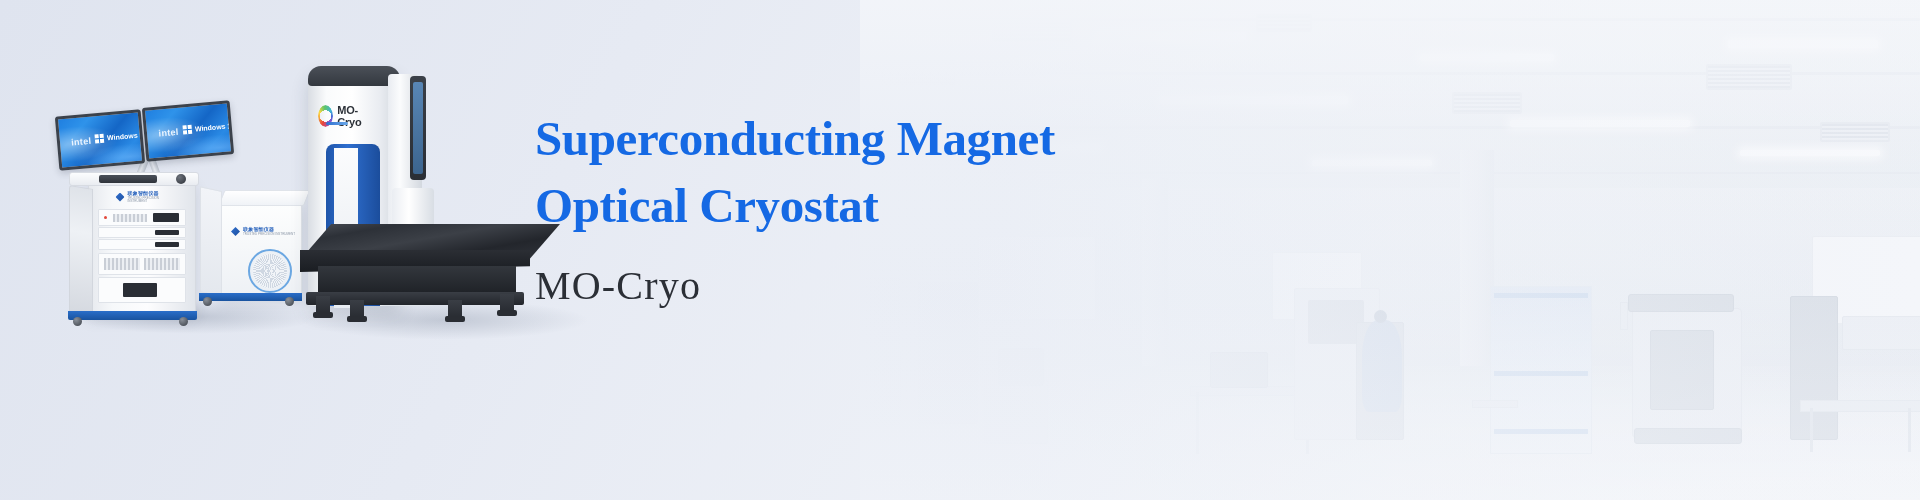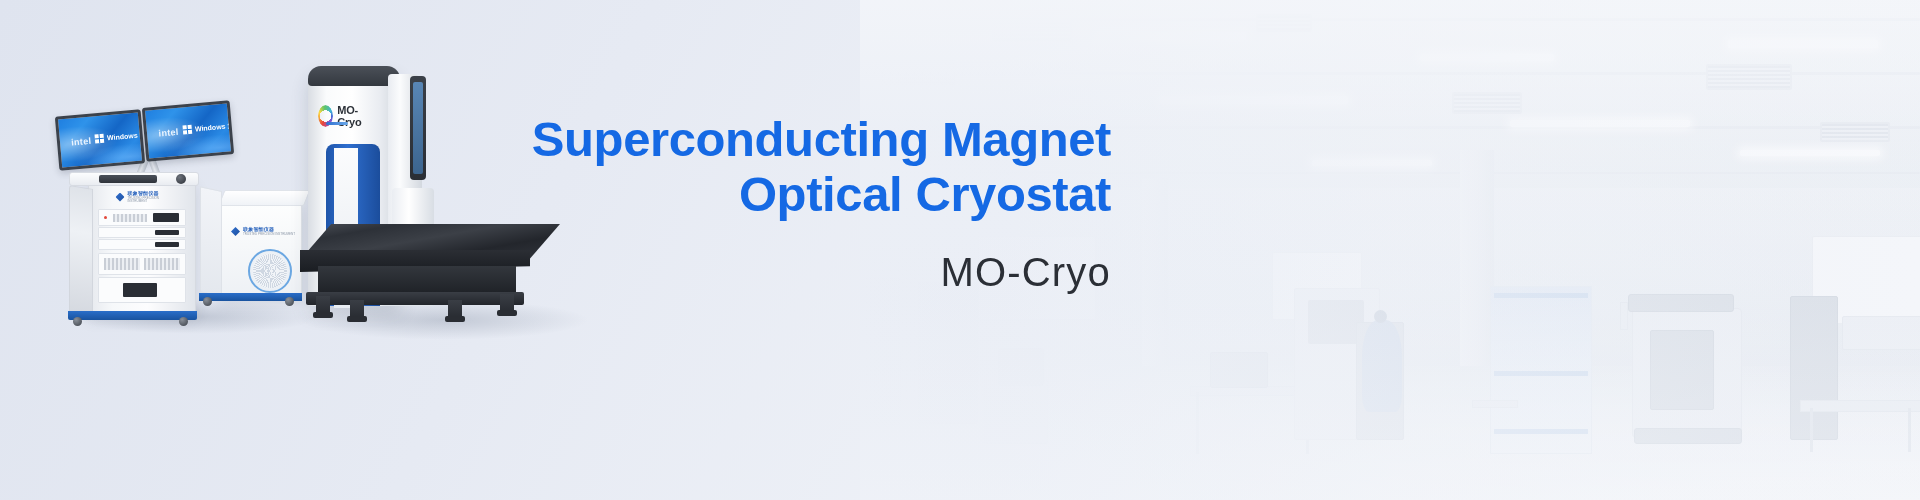--- a/index.html
+++ b/index.html
@@ -73,21 +73,21 @@
     position:absolute;inset:0;
     background:linear-gradient(180deg,
       rgba(244,246,250,.80) 0%,
       rgba(244,246,250,.25) 26%,
       rgba(244,246,250,.12) 60%,
       rgba(244,246,250,.45) 100%);
   }
 
   
   .copy{
-    position:absolute;left:511px;top:112px;width:600px;text-align:right;
+    position:absolute;left:535px;top:112px;width:600px;text-align:left;font-family:Liberation Serif, serif;
   }
   .t-line{
     font-weight:bold;letter-spacing:-.4px;line-height:1.12;
     font-size:49px;white-space:nowrap;
   }
   .t-sub{
     margin-top:28px;font-size:40px;font-weight:400;letter-spacing:1.2px;
   }
 
   
@@ -421,17 +421,17 @@
     <div class="table-base"></div>
     <div class="table-rail"></div>
     <span class="foot" style="left:350px;top:300px;"></span>
     <span class="foot" style="left:448px;top:300px;"></span>
     <span class="foot" style="left:500px;top:294px;"></span>
     <span class="foot" style="left:316px;top:296px;"></span>
   </div>
 
   <div class="copy">
     <div class="t-line" style="color: rgb(21, 105, 228);">Superconducting Magnet</div>
-    <div class="t-line" style="color: rgb(21, 105, 228);">Optical Cryostat</div>
+    <div class="t-line" style="color: rgb(21, 105, 228); margin-top: 12px;">Optical Cryostat</div>
     <div class="t-sub" style="color: rgb(43, 47, 54);">MO-Cryo</div>
   </div>
 
 </div>
 
 </body></html>

